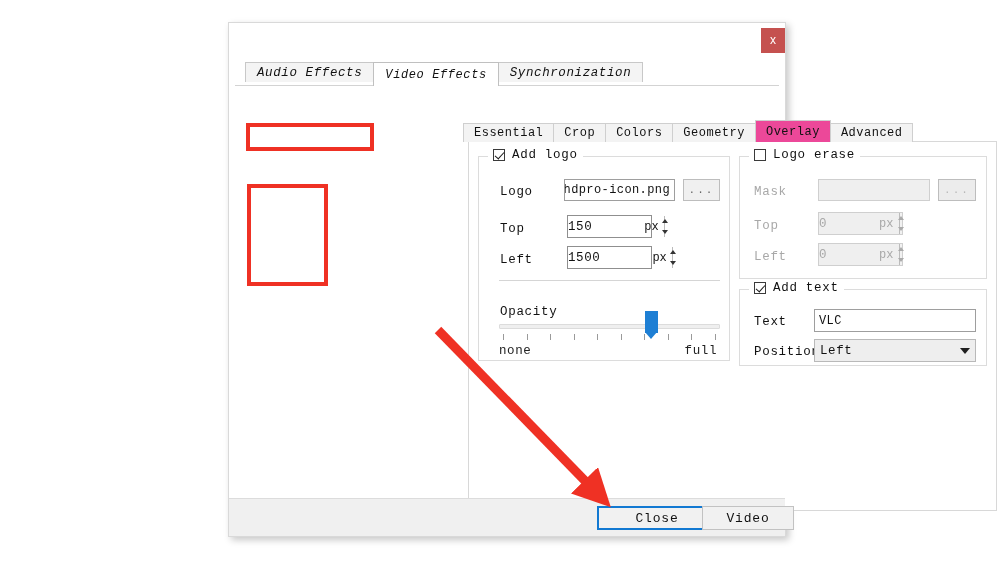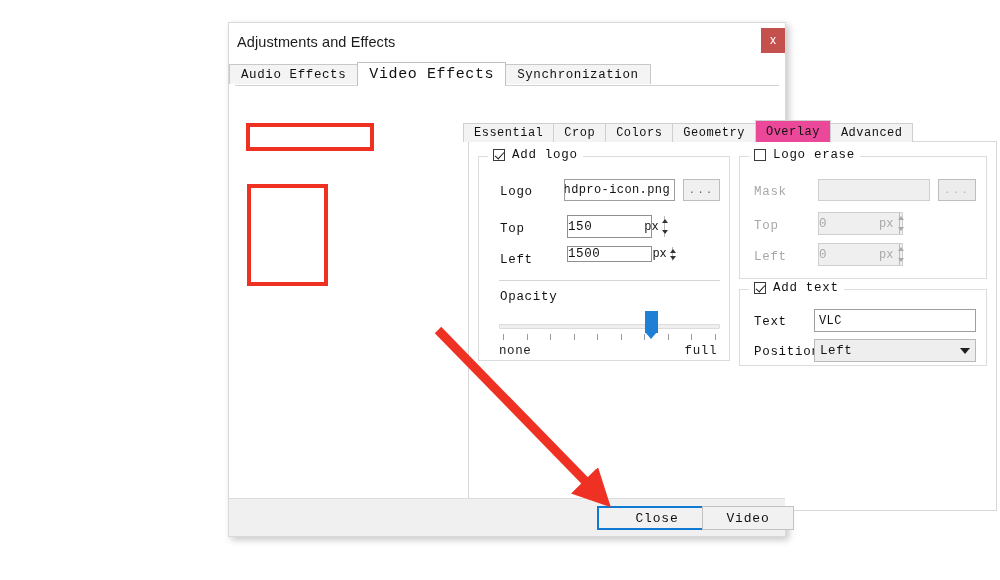--- a/index.html
+++ b/index.html
@@ -55,46 +55,47 @@
     font-size: 12px;
     line-height: 25px;
     text-align: center;
     cursor: pointer;
     user-select: none;
   }
 
   
   #outer-tabs {
     position: absolute;
-    left: 0;
+    left: 16px;
     top: 39px;
     height: 23px;
     display: flex;
-    align-items: center;
+    align-items: flex-start;
+    font-style: italic;
   }
   .otab {
     height: 20px;
     line-height: 20px;
     padding: 0 11px;
     font-size: 12.5px;
     letter-spacing: 0.6px;
     color: #111;
     background: #f4f4f4;
     border: 1px solid #c8c8c8;
     border-bottom: none;
     margin-right: -1px;
     box-sizing: border-box;
     white-space: nowrap;
     cursor: default;
   }
   .otab.active {
     background: #ffffff;
     height: 24px;
     line-height: 24px;
-    font-size: 15px;
+    font-size: 12px;
     z-index: 3;
     position: relative;
     border-color: #c0c0c0;
   }
 
   
   #tab-body {
     position: absolute;
     left: 6px;
     top: 62px;
@@ -421,21 +422,20 @@
     z-index: 20;
     pointer-events: none;
   }
 </style>
 </head>
 <body>
 
 <div id="dialog">
 
   <div id="titlebar">
-    <div id="title-text">Adjustments and Effects</div>
     <div id="close-x">x</div>
   </div>
 
   <div id="outer-tabs">
     <div class="otab">Audio Effects</div>
     <div class="otab active">Video Effects</div>
     <div class="otab">Synchronization</div>
   </div>
 
   <div id="tab-body"></div>
@@ -465,32 +465,32 @@
       <div class="spin" style="left:88px; top:58px; width:85px; height:23px;">
         <span class="spin-val">150</span>
         <span class="spin-unit">px</span>
         <span class="spin-btns">
           <span class="spin-up"></span>
           <span class="spin-dn"></span>
         </span>
       </div>
 
       <div class="row-label" style="left:21px; top:96px;">Left</div>
-      <div class="spin" style="left:88px; top:89px; width:85px; height:16px;">
+      <div class="spin" style="left:88px; top:89px; width:85px; height:23px;">
         <span class="spin-val">1500</span>
         <span class="spin-unit">px</span>
         <span class="spin-btns">
           <span class="spin-up"></span>
           <span class="spin-dn"></span>
         </span>
       </div>
 
       <div id="opacity-sep" style="left:20px; top:123px; width:221px;"></div>
 
-      <div class="row-label" style="left:21px; top:133px;text-align:right;">Opacity</div>
+      <div class="row-label" style="left:21px; top:148px;text-align:right;">Opacity</div>
 
       <div id="slider-track" style="left:20px; top:167px; width:221px;"></div>
       <div id="slider-handle" style="left: 165.6px; top: 154px;"></div>
       <div id="ticks">
           <span class="tickmark" style="left: 24px; top: 177px;"></span>
           <span class="tickmark" style="left: 47.5556px; top: 177px;"></span>
           <span class="tickmark" style="left: 71.1111px; top: 177px;"></span>
           <span class="tickmark" style="left: 94.6667px; top: 177px;"></span>
           <span class="tickmark" style="left: 118.222px; top: 177px;"></span>
           <span class="tickmark" style="left: 141.778px; top: 177px;"></span>

